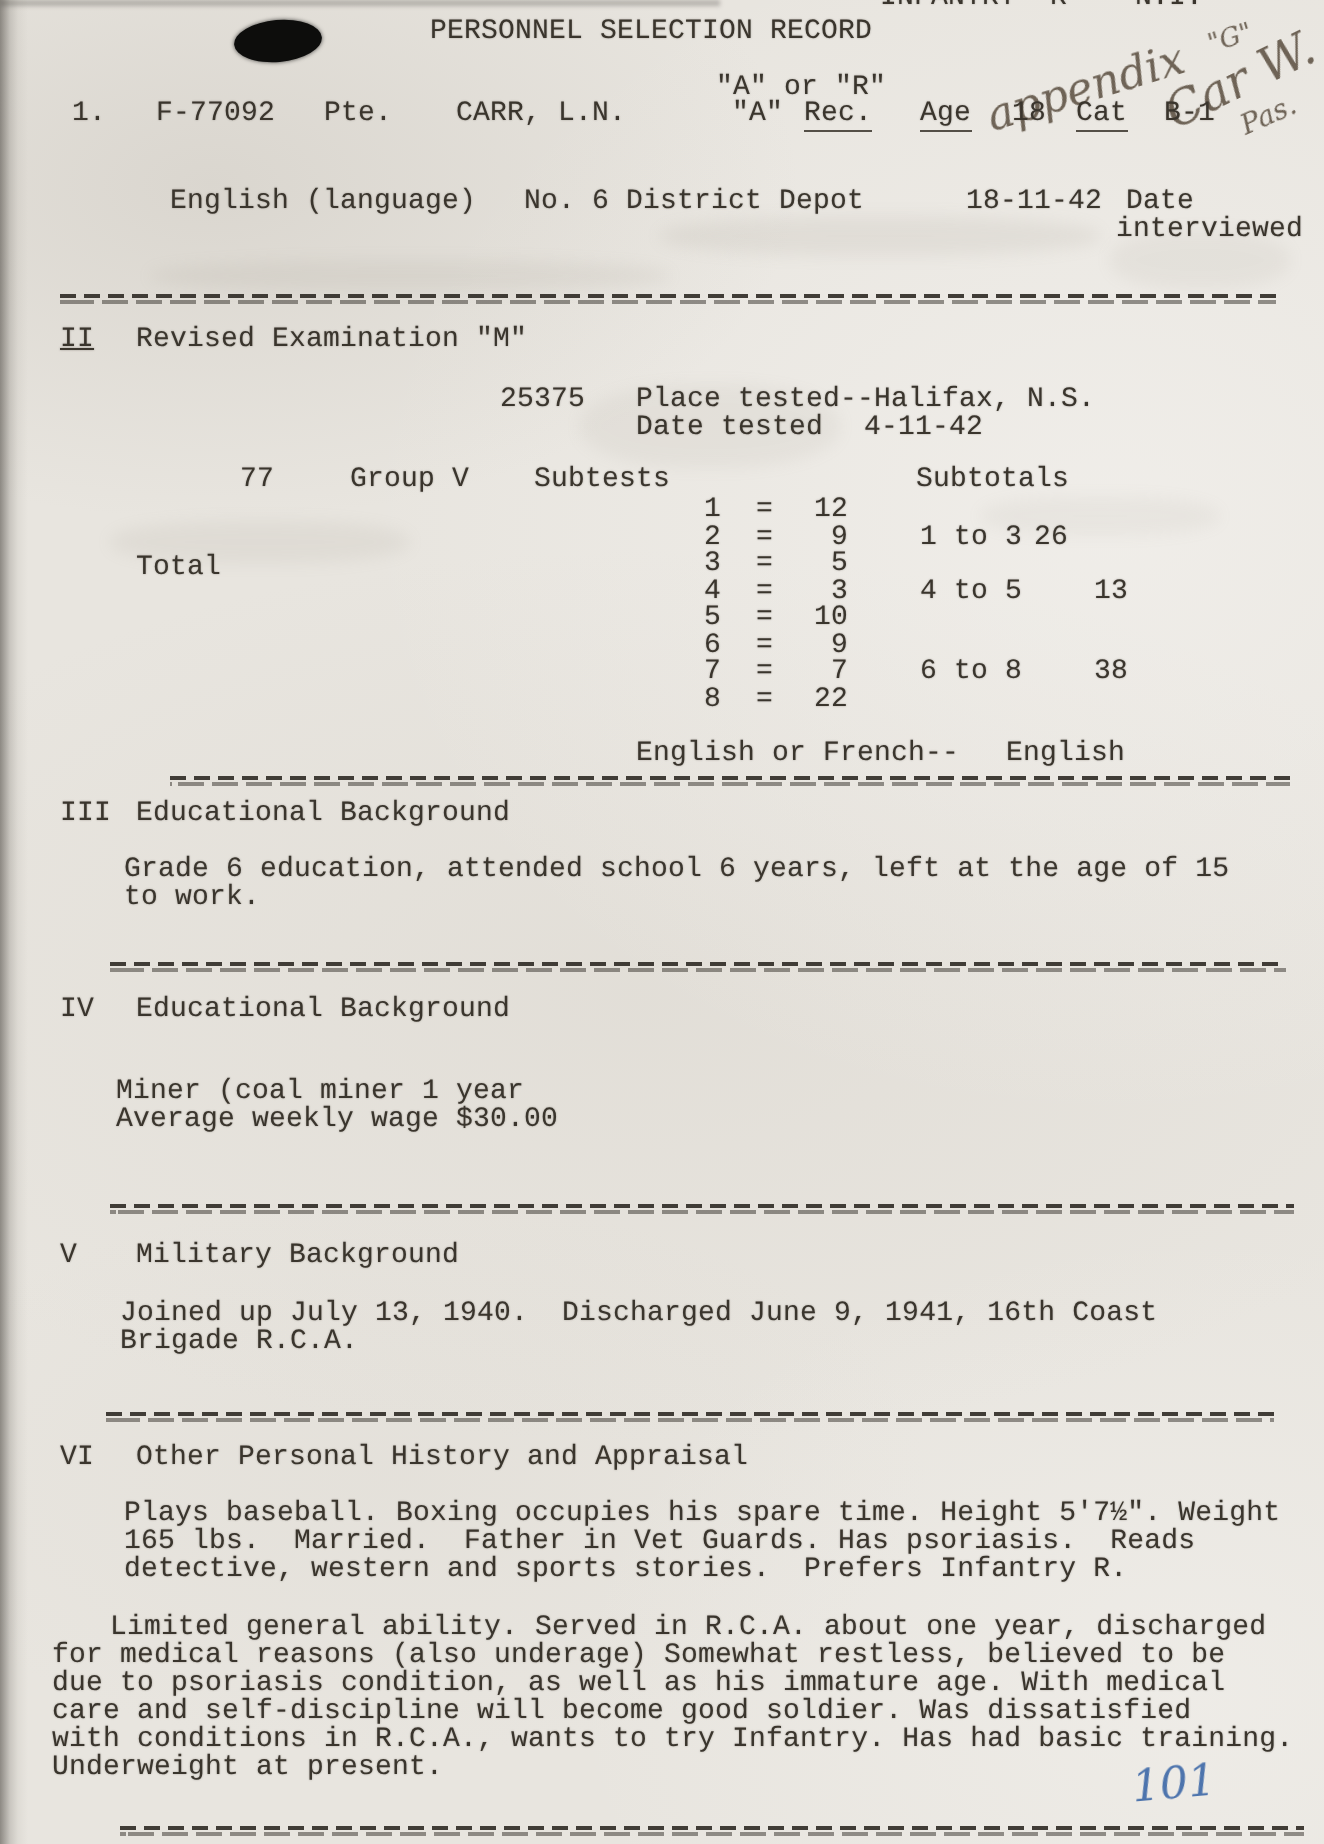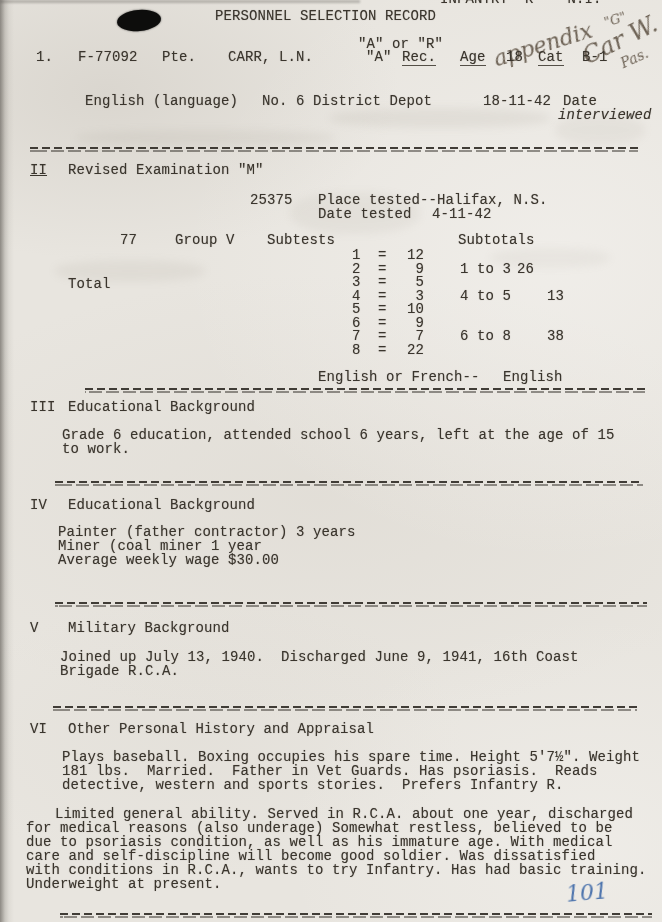--- a/index.html
+++ b/index.html
@@ -89,21 +89,21 @@
   <span class="t u" style="left:402px;top:50px;">Rec.</span>
   <span class="t u" style="left:460px;top:50px;">Age</span>
   <span class="t" style="left:506px;top:50px;">18</span>
   <span class="t u" style="left:538px;top:50px;">Cat</span>
   <span class="t" style="left:582px;top:50px;">B-1</span>
 
   <span class="t" style="left:85px;top:94px;">English (language)</span>
   <span class="t" style="left:262px;top:94px;">No. 6 District Depot</span>
   <span class="t" style="left:483px;top:94px;">18-11-42</span>
   <span class="t" style="left:563px;top:94px;">Date</span>
-  <span class="t" style="left:558px;top:108px;font-style:italic;">interviewed</span>
+  <span class="t" style="left:558px;top:108px;">interviewed</span>
 
   <div class="rule" style="left:30px;top:147px;width:608px;"></div>
 
   <span class="t" style="left:30px;top:163px;text-decoration:underline;">II</span>
   <span class="t" style="left:68px;top:163px;">Revised Examination "M"</span>
   <span class="t" style="left:250px;top:193px;">25375</span>
   <span class="t" style="left:318px;top:193px;">Place tested--Halifax, N.S.</span>
   <span class="t" style="left:318px;top:207px;">Date tested</span>
   <span class="t" style="left:432px;top:207px;">4-11-42</span>
 
@@ -159,37 +159,36 @@
 
   <span class="t" style="left:30px;top:400px;">III</span>
   <span class="t" style="left:68px;top:400px;">Educational Background</span>
   <span class="t" style="left:62px;top:428px;">Grade 6 education, attended school 6 years, left at the age of 15</span>
   <span class="t" style="left:62px;top:442px;">to work.</span>
 
   <div class="rule" style="left:55px;top:481px;width:588px;"></div>
 
   <span class="t" style="left:30px;top:498px;">IV</span>
   <span class="t" style="left:68px;top:498px;">Educational Background</span>
-  <span class="t" style="left:58px;top:525px;">Painter (father contractor) 3 years</span>
   <span class="t" style="left:58px;top:539px;">Miner (coal miner 1 year</span>
   <span class="t" style="left:58px;top:553px;">Average weekly wage $30.00</span>
 
   <div class="rule" style="left:55px;top:602px;width:592px;"></div>
 
   <span class="t" style="left:30px;top:621px;">V</span>
   <span class="t" style="left:68px;top:621px;">Military Background</span>
   <span class="t" style="left:60px;top:650px;">Joined up July 13, 1940.  Discharged June 9, 1941, 16th Coast</span>
   <span class="t" style="left:60px;top:664px;">Brigade R.C.A.</span>
 
   <div class="rule" style="left:53px;top:706px;width:584px;"></div>
 
   <span class="t" style="left:30px;top:722px;">VI</span>
   <span class="t" style="left:68px;top:722px;">Other Personal History and Appraisal</span>
   <span class="t" style="left:62px;top:750px;">Plays baseball. Boxing occupies his spare time. Height 5'7½". Weight</span>
-  <span class="t" style="left:62px;top:764px;">181 lbs.  Married.  Father in Vet Guards. Has psoriasis.  Reads</span>
+  <span class="t" style="left:62px;top:764px;">165 lbs.  Married.  Father in Vet Guards. Has psoriasis.  Reads</span>
   <span class="t" style="left:62px;top:778px;">detective, western and sports stories.  Prefers Infantry R.</span>
   <span class="t" style="left:55px;top:807px;">Limited general ability. Served in R.C.A. about one year, discharged</span>
   <span class="t" style="left:26px;top:821px;">for medical reasons (also underage) Somewhat restless, believed to be</span>
   <span class="t" style="left:26px;top:835px;">due to psoriasis condition, as well as his immature age. With medical</span>
   <span class="t" style="left:26px;top:849px;">care and self-discipline will become good soldier. Was dissatisfied</span>
   <span class="t" style="left:26px;top:863px;">with conditions in R.C.A., wants to try Infantry. Has had basic training.</span>
   <span class="t" style="left:26px;top:877px;">Underweight at present.</span>
 
   <span class="hand blue" style="left:566px;top:880px;font-size:22px;transform:rotate(-5deg);">101</span>
 

